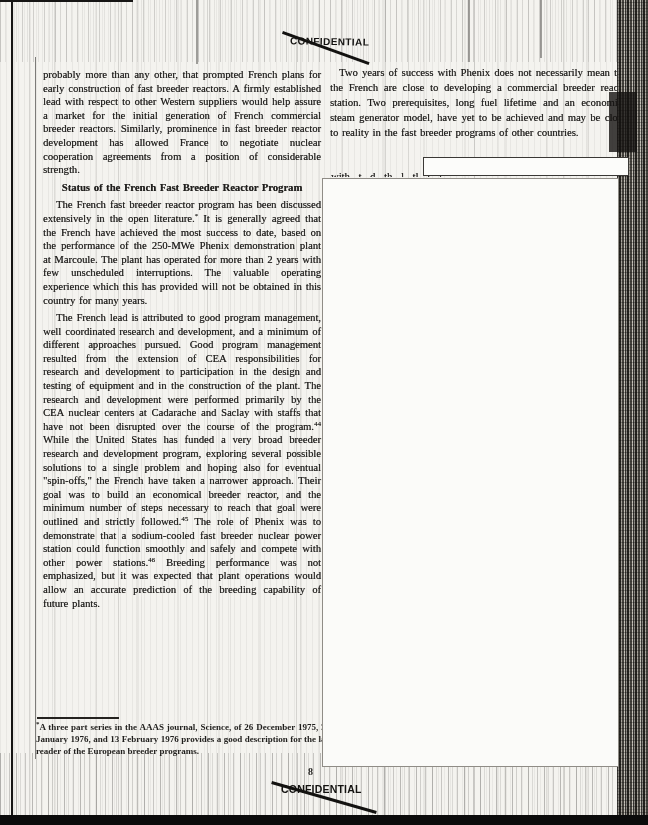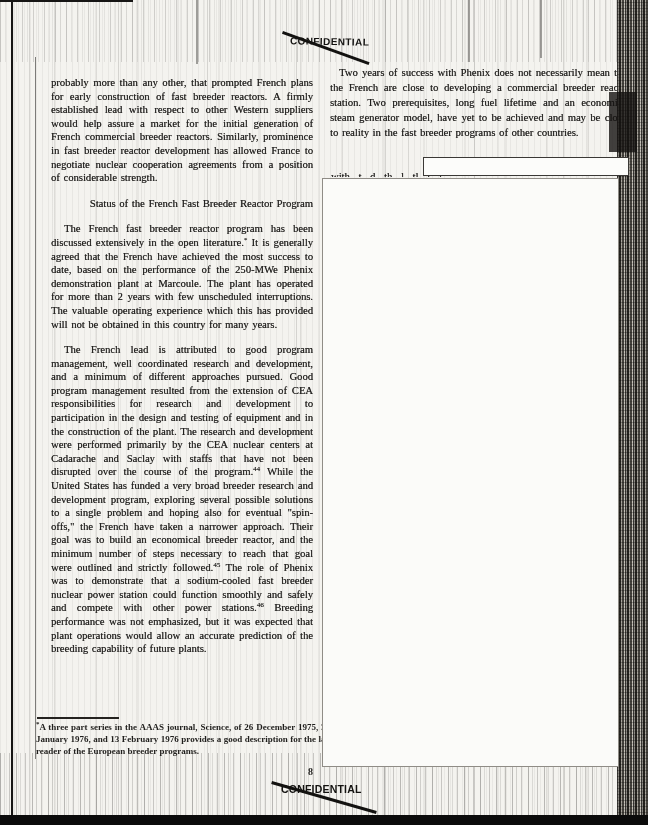--- a/index.html
+++ b/index.html
@@ -24,23 +24,23 @@
   .top-edge{position:absolute;left:0;top:0;width:133px;height:2px;background:#161514;z-index:6;}
   .col-rule{position:absolute;left:35px;top:57px;width:1px;height:702px;background:rgba(25,23,21,.55);z-index:2;}
   .right-band{position:absolute;left:617px;top:0;width:31px;height:825px;z-index:5;background:
     repeating-linear-gradient(0deg, rgba(0,0,0,.28) 0 1px, rgba(0,0,0,0) 1px 3px, rgba(0,0,0,.14) 3px 4px, rgba(0,0,0,0) 4px 6px),
     repeating-linear-gradient(90deg, #383633 0 1px, #8d8a84 1px 2px, #25231f 2px 4px, #a7a39b 4px 5px, #45423d 5px 7px, #c4c0b7 7px 8px);}
   .band-blob{position:absolute;left:609px;top:92px;width:28px;height:60px;background:rgba(20,18,16,.8);z-index:5;}
   .bottom-bar{position:absolute;left:0;top:815px;width:648px;height:10px;background:#0b0b0b;z-index:12;}
   
   .left-col{position:absolute;left:39px;top:64px;width:286px;z-index:4;font-size:10.6px;line-height:13.6px;
     text-align:justify;word-spacing:1px;text-shadow:.25px 0 0 rgba(32,31,29,.75);}
-  .left-col p{margin:12px;}
+  .left-col p{margin:4px;}
   .indent{text-indent:13px;}
-  .heading{font-weight:normal;margin:14px 0 11px 0;text-align:right;text-indent:0;}
+  .heading{font-weight:bold;margin:14px 0 11px 0;text-align:center;text-indent:0;}
   .p3{margin-top:11px;}
   sup{font-size:7px;line-height:0;vertical-align:4px;}
   .footnote-rule{position:absolute;left:37px;top:717px;width:82px;height:2px;background:#24221f;z-index:4;}
   .footnote{position:absolute;left:36px;top:722px;width:294px;z-index:4;font-size:9px;line-height:11.8px;
     font-weight:bold;text-align:justify;}
   .page-num{position:absolute;left:308px;top:766px;z-index:4;font-size:10px;font-weight:bold;}
   .right-col{position:absolute;left:330px;top:65px;width:300px;z-index:4;font-size:10.6px;line-height:15.1px;
     text-align:justify;word-spacing:1px;text-shadow:.25px 0 0 rgba(32,31,29,.75);}
   .right-col p{margin:0;text-indent:9px;}
   .clipped-line{position:absolute;left:331px;top:171px;width:286px;height:6px;overflow:hidden;z-index:4;

